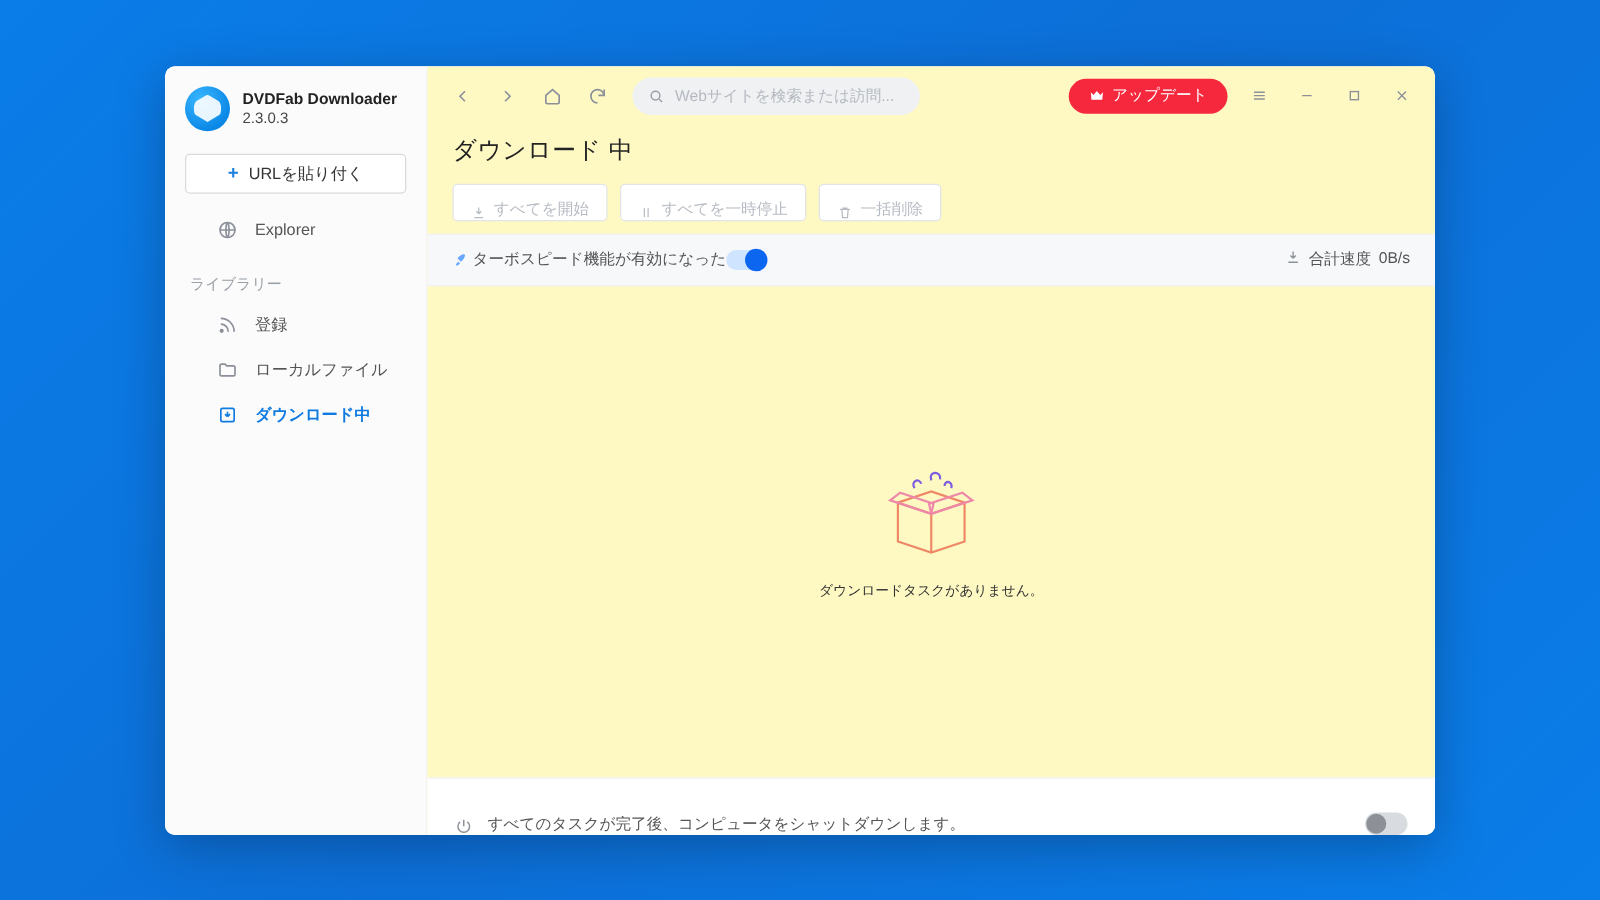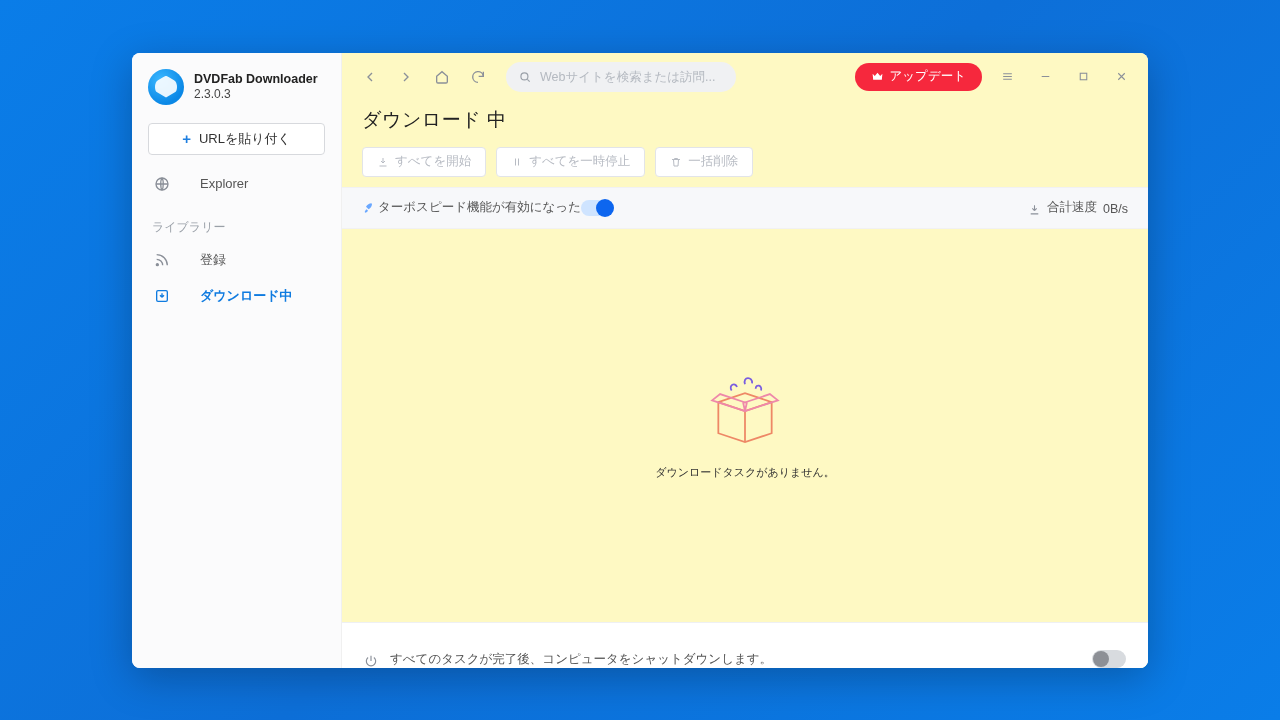--- a/index.html
+++ b/index.html
@@ -33,22 +33,22 @@
   .brand-text { line-height: 1.2; }
   .brand-title { font-size: 12.5px; font-weight: 600; color: #222; }
   .brand-ver   { font-size: 12px; color: #444; }
   .paste-btn {
     margin: 4px 16px 12px 16px; height: 32px; border: 1px solid #d7d9dd; background:#fff;
     border-radius: 4px; display:flex; align-items:center; justify-content:center;
     gap:8px; font-size:13px; color:#333; cursor:pointer;
   }
   .paste-btn .plus { color:#1e7fe0; font-weight:700; font-size:15px; }
   .side-item {
-    display:flex; align-items:center; gap:30px; padding: 9px 20px 9px 22px;
-    font-size:13px; color:#555; cursor:pointer;
+    display:flex; align-items:center; gap:14px; padding: 9px 20px 9px 22px;
+    font-size:13px; color:#555; cursor:pointer;margin-left:20px;
   }
   .side-item.active { color:#0f7be0; font-weight:600;align-items:center; }
   .side-ico { width:16px; height:16px; flex:none; color:#8a8f98; }
   .side-item.active .side-ico { color:#0f7be0; }
   .side-section-label {
     padding: 18px 20px 6px 20px; font-size:12px; color:#9aa0a8;
   }
   
   .main { flex:1; display:flex; flex-direction:column; background:#fef9c3; min-width:0; }
   .topbar {
@@ -83,39 +83,39 @@
   .win-ico svg{ width:13px; height:13px; }
   .page-title {
     padding: 6px 20px 14px 20px; font-size:19px; color:#222; letter-spacing:.5px;
   }
   .action-row {
     display:flex; gap:10px; padding:0 20px 10px 20px;
   }
   .ghost-btn {
     height:30px; padding:0 14px; border:1px solid #e2e4e8; background:#fff;
     border-radius:4px; color:#b7bbc3; font-size:12.5px; display:flex;
-    align-items:center; gap:6px; cursor:default;
+    align-items:flex-end; gap:6px; cursor:default;
   }
   .ghost-btn svg{ width:12px; height:12px; }
   .turbo-row {
     height:42px; background:#f7f8fa; display:flex; align-items:center;
     padding:0 20px; font-size:12.5px; color:#555;
     border-top:1px solid #f1f1f3; border-bottom:1px solid #f1f1f3;
   }
   .rocket { color:#6aa8ff; width:16px; height:16px; }
   .toggle {
     width:32px; height:16px; background:#cfe4ff; border-radius:8px; position:relative;
     cursor:pointer;
   }
   .toggle.on::after{
     content:""; position:absolute; right:-1px; top:-1px; width:18px; height:18px;
     background:#0d66ef; border-radius:50%;
   }
   .turbo-spacer{ flex:1; }
-  .speed { display:flex; align-items:flex-end; gap:6px; color:#555; }
+  .speed { display:flex; align-items:flex-start; gap:6px; color:#555; }
   .speed svg{ width:13px; height:13px; color:#8b9099; }
   .empty-area {
     flex:1; display:flex; flex-direction:column; align-items:center; justify-content:center;
     gap:14px; color:#333; font-size:11px;
   }
   .box-illu { width:90px; height:80px; }
   .footer {
     height:46px; border-top:1px solid #eef0f3; display:flex; align-items:flex-end;
     padding:0 22px; gap:12px; font-size:12.5px; color:#555; background:#fff;
   }
@@ -160,20 +160,26 @@
       <div class="side-section-label">ライブラリー</div>
 
       <div class="side-item">
         <svg class="side-ico" viewBox="0 0 24 24" fill="none" stroke="currentColor" stroke-width="2">
             <path d="M4 11a9 9 0 0 1 9 9M4 4a16 16 0 0 1 16 16"></path>
             <circle cx="5" cy="19" r="1.5" fill="currentColor"></circle>
           </svg>
         <span>登録</span>
       </div>
 
+      <div class="side-item">
+        <svg class="side-ico" viewBox="0 0 24 24" fill="none" stroke="currentColor" stroke-width="2">
+            <path d="M3 7a2 2 0 0 1 2-2h4l2 2h8a2 2 0 0 1 2 2v8a2 2 0 0 1-2 2H5a2 2 0 0 1-2-2z"></path>
+          </svg>
+        <span>ローカルファイル</span>
+      </div>
 
       <div class="side-item active">
         <svg class="side-ico" viewBox="0 0 24 24" fill="none" stroke="currentColor" stroke-width="2">
             <rect x="4" y="4" width="16" height="16" rx="2"></rect>
             <path d="M12 8v6m0 0l-3-3m3 3l3-3"></path>
           </svg>
         <span>ダウンロード中</span>
       </div>
     </aside>
 

